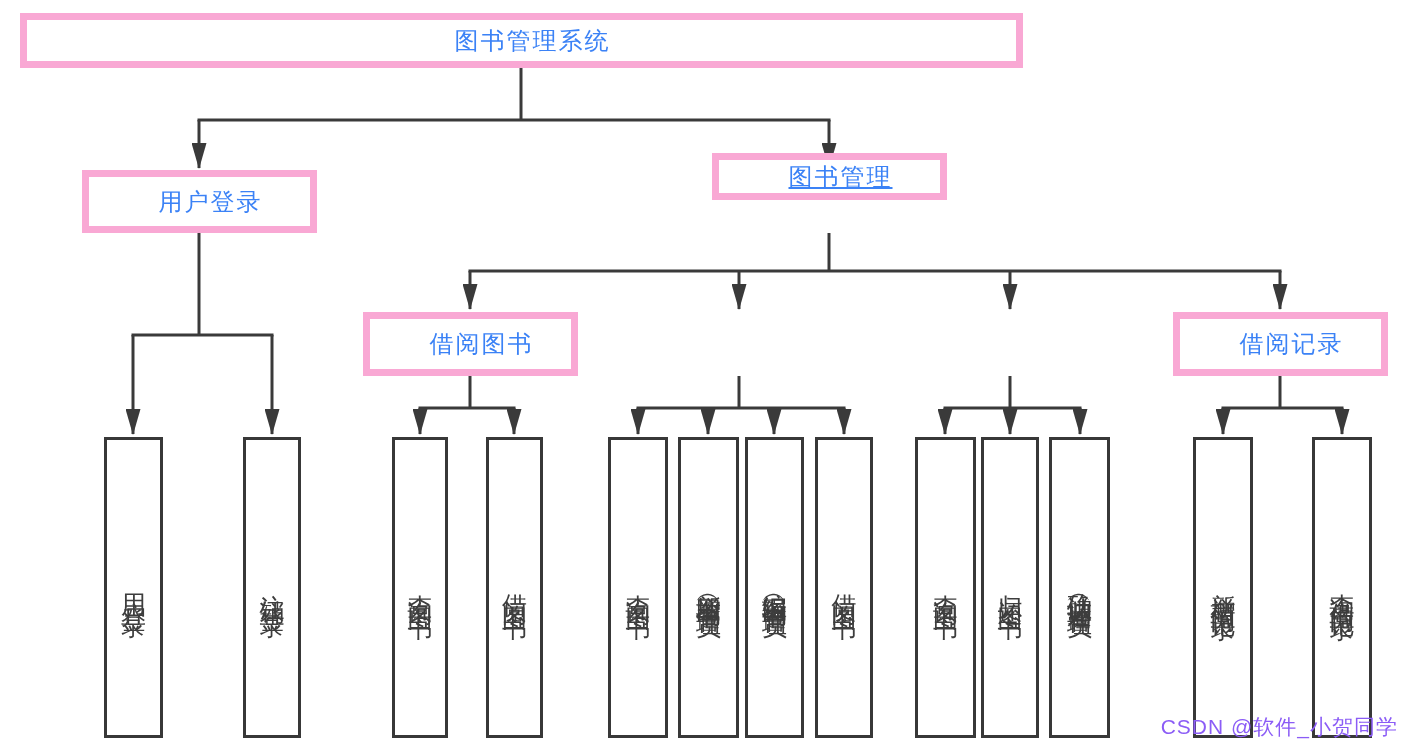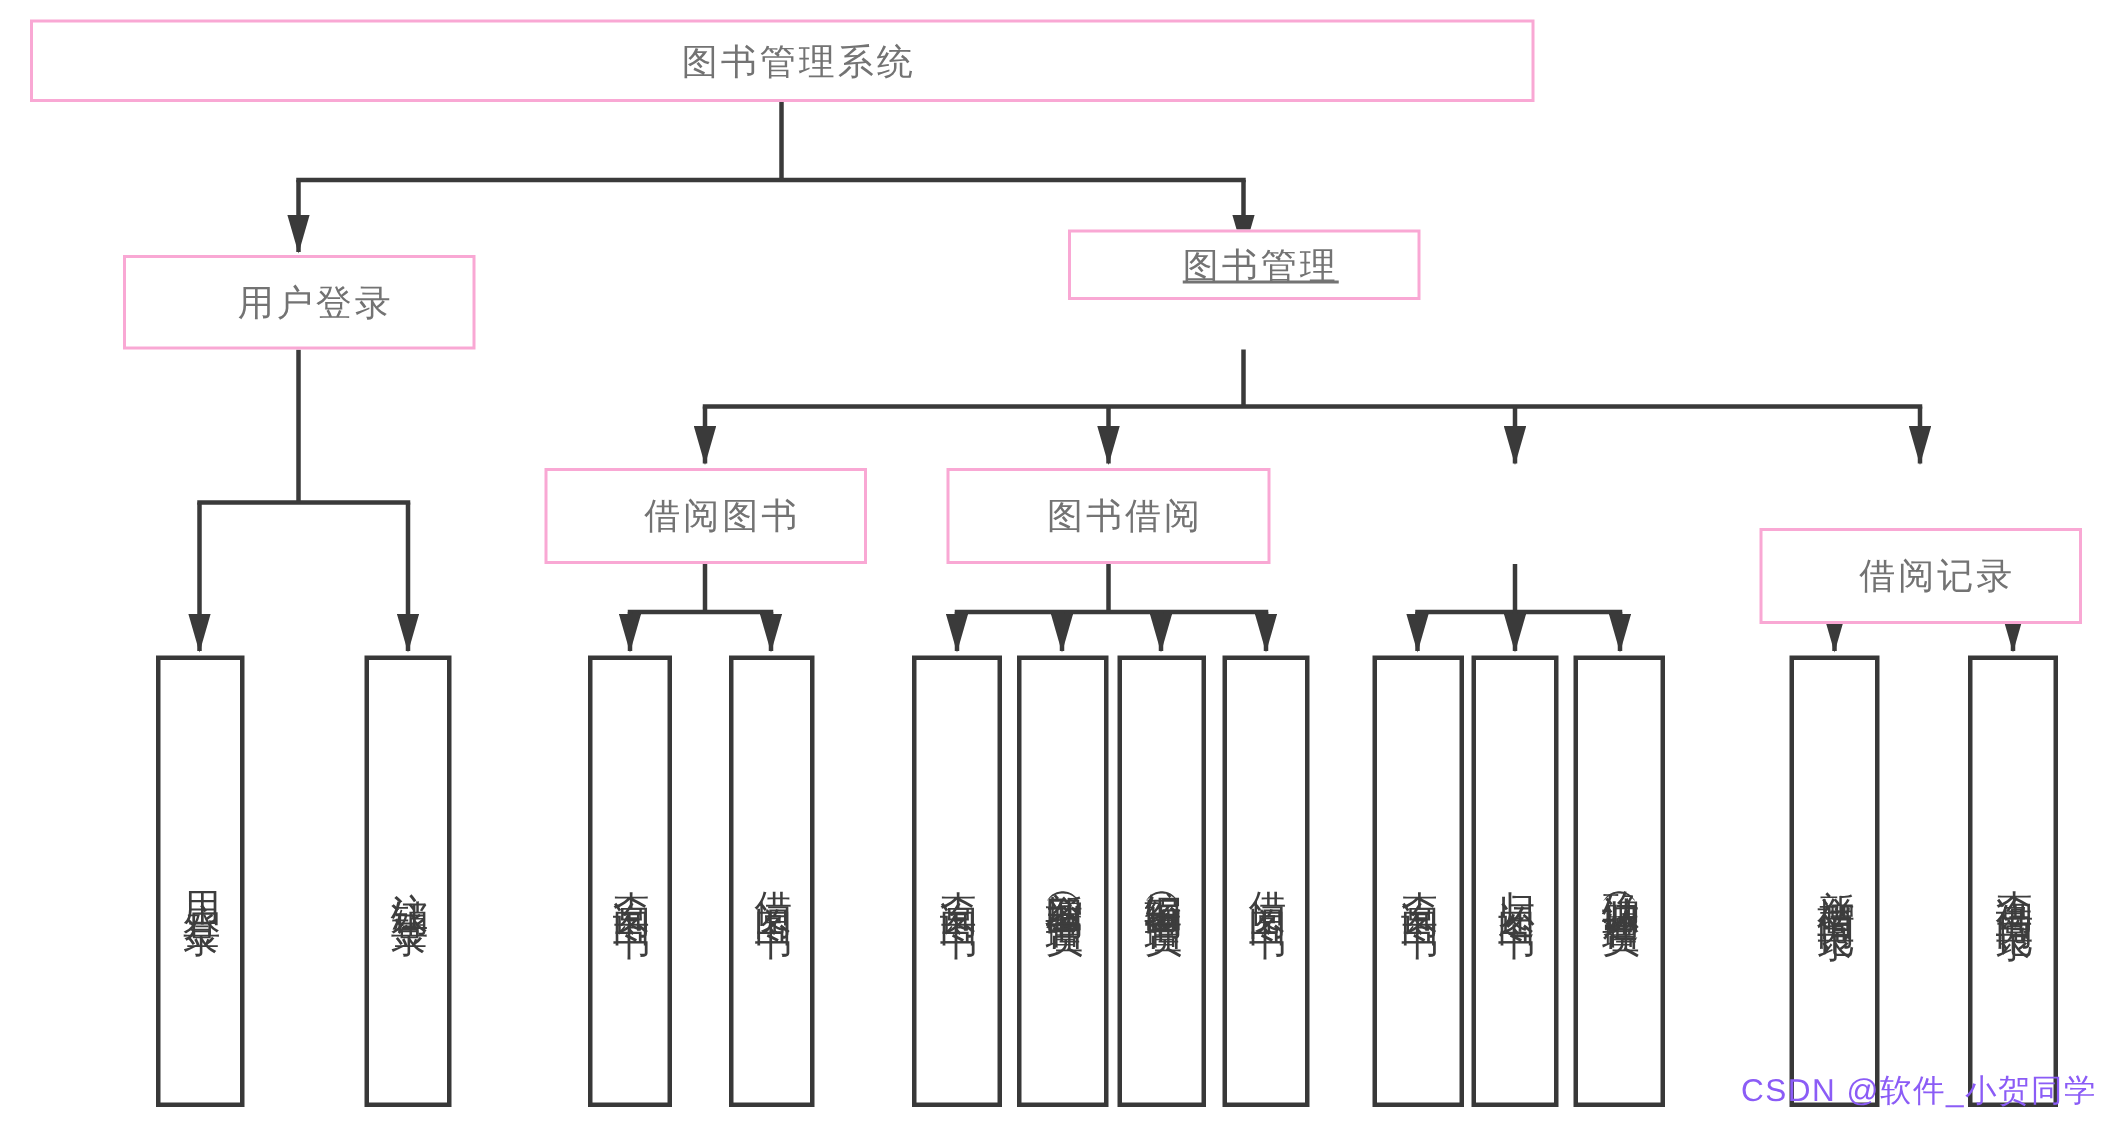--- a/index.html
+++ b/index.html
@@ -22,26 +22,26 @@
     width: 1405px;
     height: 747px;
   }
   .connectors line {
     stroke: #3a3a3a;
     stroke-width: 3;
   }
   .box {
     position: absolute;
     box-sizing: border-box;
-    border: 2px solid #f9a8d4;
+    border: 7px solid #f9a8d4;
     background: #ffffff;
     display: flex;
     align-items: center;
     justify-content: center;
-    color: #737373;
+    color: #3b82f6;
     font-size: 24px;
     letter-spacing: 2px;
     white-space: nowrap;
     padding-left: 22px;
   }
   .vbox {
     position: absolute;
     box-sizing: border-box;
     border: 3px solid #383838;
     background: #ffffff;
@@ -118,22 +118,21 @@
     <line x1="1223" y1="408" x2="1223" y2="434" marker-end="url(#arrow)"></line>
     <line x1="1342" y1="408" x2="1342" y2="434" marker-end="url(#arrow)"></line>
   </svg>
 
   <div class="box" style="left:20px; top:13px; width:1003px; height:55px;">图书管理系统</div>
 
   <div class="box" style="left:82px; top:170px; width:235px; height:63px;">用户登录</div>
   <div class="box" style="left:712px; top:153px; width:235px; height:47px;text-decoration:underline;">图书管理</div>
 
   <div class="box" style="left:363px; top:312px; width:215px; height:64px;">借阅图书</div>
-  <div class="box" style="left:631px; top:312px; width:216px; height:64px;">图书借阅</div>
-  <div class="box" style="left:1173px; top:312px; width:215px; height:64px;margin-top:40px;">借阅记录</div>
+  <div class="box" style="left:1173px; top:312px; width:215px; height:64px;">借阅记录</div>
 
   <div class="vbox" style="left:104px; top:437px; width:59px; height:301px;">用户登录</div>
   <div class="vbox" style="left:243px; top:437px; width:58px; height:301px;">注销登录</div>
 
   <div class="vbox" style="left:392px; top:437px; width:56px; height:301px;">查询图书</div>
   <div class="vbox" style="left:486px; top:437px; width:57px; height:301px;">借阅图书</div>
 
   <div class="vbox" style="left:608px; top:437px; width:60px; height:301px;">查询图书</div>
   <div class="vbox" style="left:678px; top:437px; width:61px; height:301px; letter-spacing:3px;">新增图书（管理员）</div>
   <div class="vbox" style="left:745px; top:437px; width:59px; height:301px; letter-spacing:3px;">编辑图书（管理员）</div>

